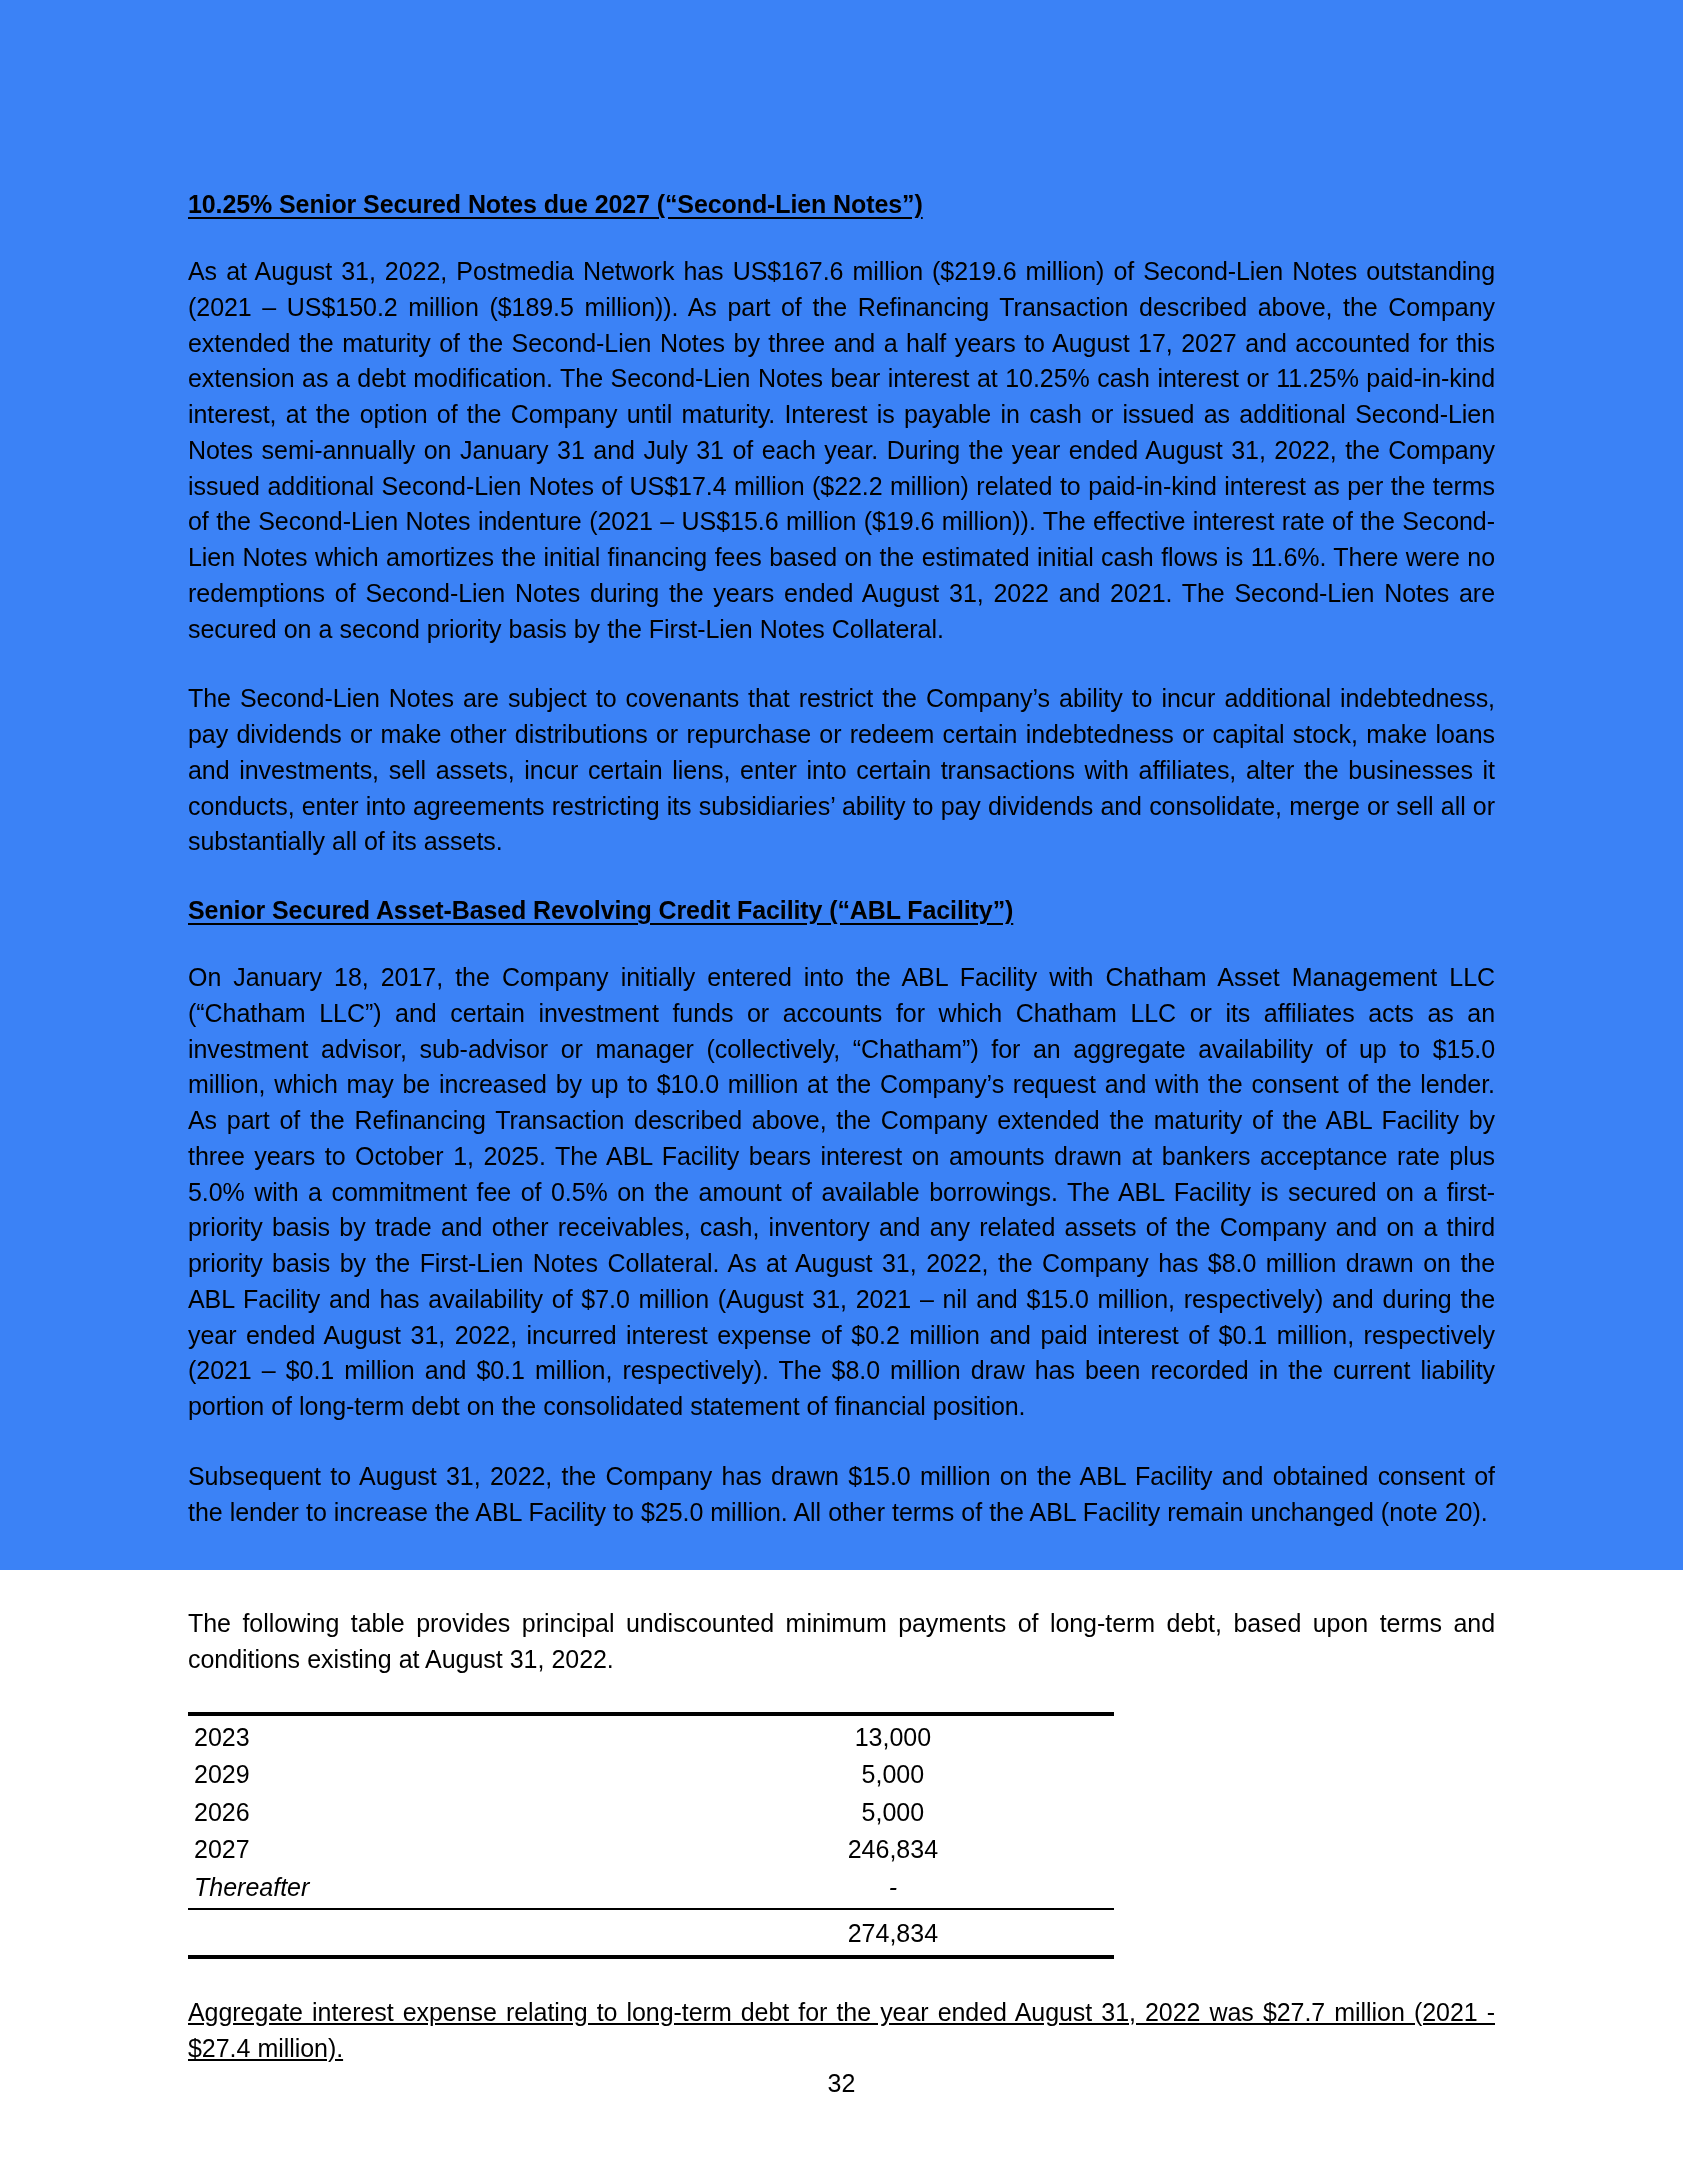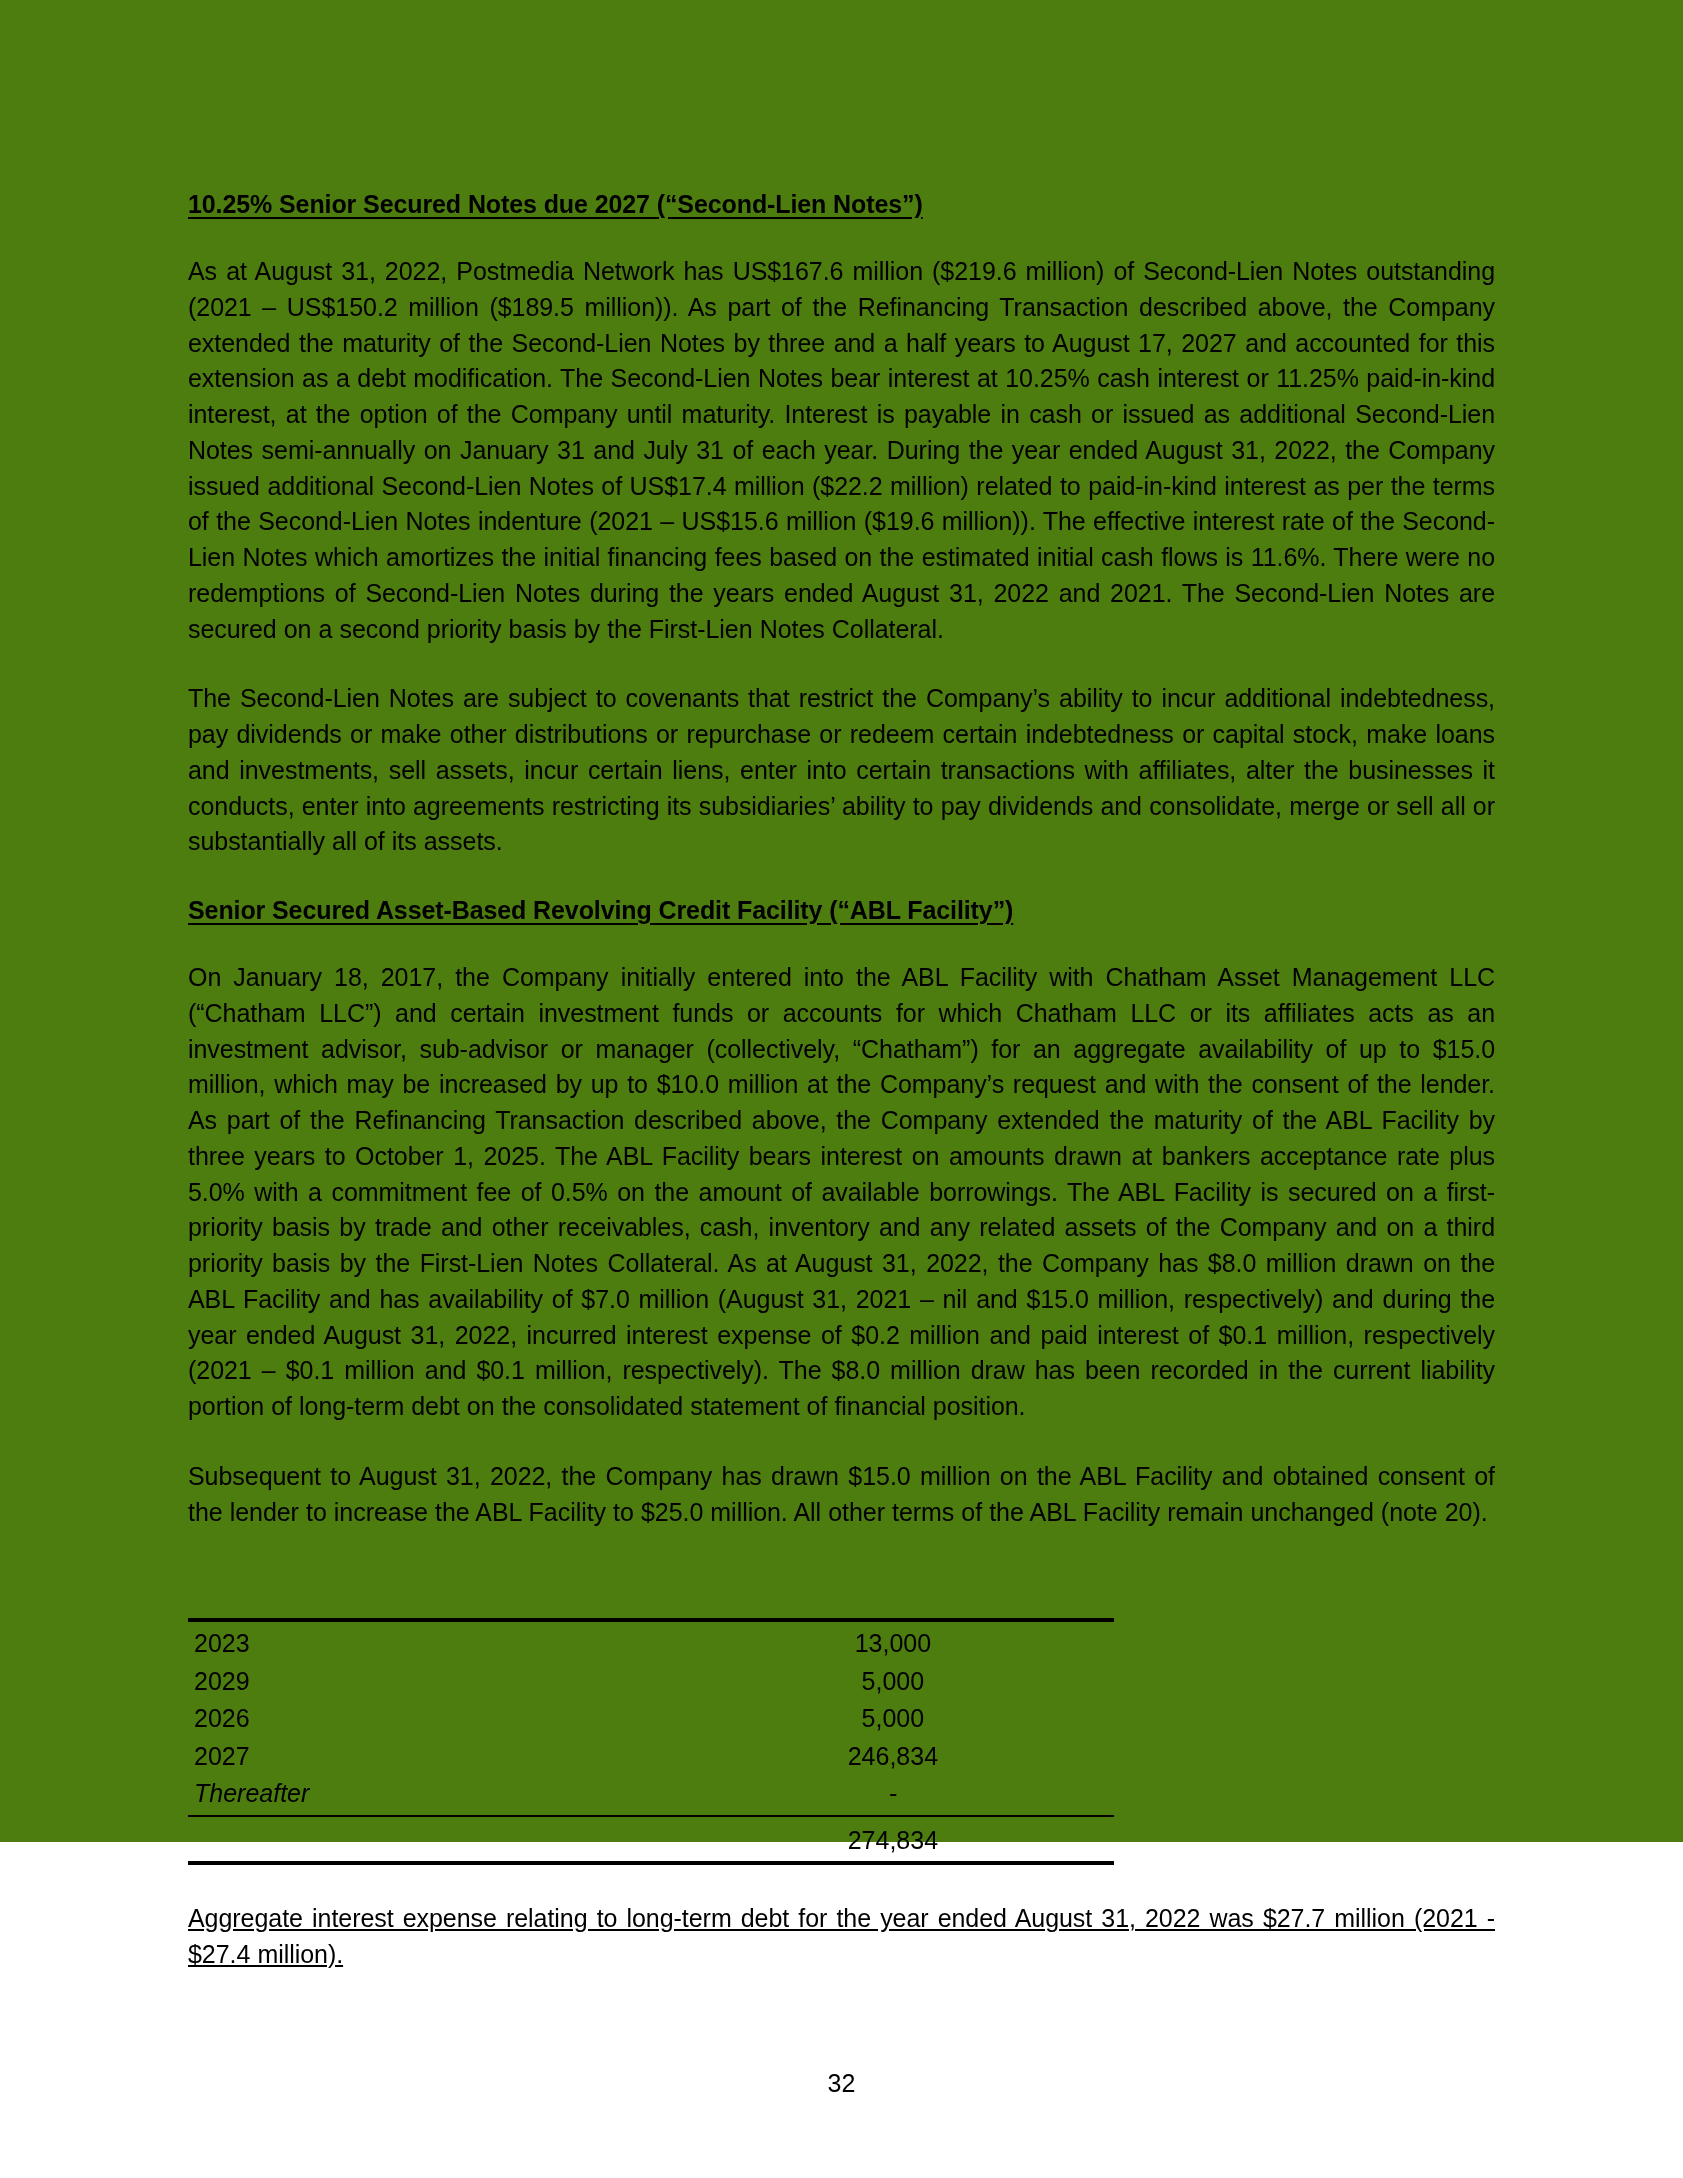--- a/index.html
+++ b/index.html
@@ -13,22 +13,22 @@
     font-family: "Liberation Sans", sans-serif;
     color: #000000;
     position: relative;
     overflow: hidden;
   }
   .page {
     position: absolute;
     left: 0;
     top: 0;
     width: 1683px;
-    height: 1842px;
-    background: #4d7c0f;
+    height: 1570px;
+    background: #3b82f6;
   }
   .content {
     position: absolute;
     left: 188px;
     top: 188px;
     width: 1307px;
   }
   .section-heading {
     font-size: 25px;
     font-weight: bold;
@@ -108,20 +108,21 @@
     <p class="para">The Second-Lien Notes are subject to covenants that restrict the Company’s ability to incur additional indebtedness, pay dividends or make other distributions or repurchase or redeem certain indebtedness or capital stock, make loans and investments, sell assets, incur certain liens, enter into certain transactions with affiliates, alter the businesses it conducts, enter into agreements restricting its subsidiaries’ ability to pay dividends and consolidate, merge or sell all or substantially all of its assets.</p>
 
     <div class="section-heading">Senior Secured Asset-Based Revolving Credit Facility (“ABL Facility”)</div>
 
     <p class="para">On January 18, 2017, the Company initially entered into the ABL Facility with Chatham Asset Management LLC (“Chatham LLC”) and certain investment funds or accounts for which Chatham LLC or its affiliates acts as an investment advisor, sub-advisor or manager (collectively, “Chatham”) for an aggregate availability of up to $15.0 million, which may be increased by up to $10.0 million at the Company’s request and with the consent of the lender. As part of the Refinancing Transaction described above, the Company extended the maturity of the ABL Facility by three years to October 1, 2025. The ABL Facility bears interest on amounts drawn at bankers acceptance rate plus 5.0% with a commitment fee of 0.5% on the amount of available borrowings. The ABL Facility is secured on a first-priority basis by trade and other receivables, cash, inventory and any related assets of the Company and on a third priority basis by the First-Lien Notes Collateral. As at August 31, 2022, the Company has $8.0 million drawn on the ABL Facility and has availability of $7.0 million (August 31, 2021 – nil and $15.0 million, respectively) and during the year ended August 31, 2022, incurred interest expense of $0.2 million and paid interest of $0.1 million, respectively (2021 – $0.1 million and $0.1 million, respectively). The $8.0 million draw has been recorded in the current liability portion of long-term debt on the consolidated statement of financial position.</p>
 
     <p class="para">Subsequent to August 31, 2022, the Company has drawn $15.0 million on the ABL Facility and obtained consent of the lender to increase the ABL Facility to $25.0 million. All other terms of the ABL Facility remain unchanged (note 20).</p>
 
     <div class="spacer-lg"></div>
 
+    <p class="para">The following table provides principal undiscounted minimum payments of long-term debt, based upon terms and conditions existing at August 31, 2022.</p>
 
     <table class="pay-table">
       <tbody>
         <tr class="top-border">
           <td class="label">2023</td>
           <td class="value">13,000</td>
         </tr>
         <tr>
           <td class="label">2029</td>
           <td class="value">5,000</td>

